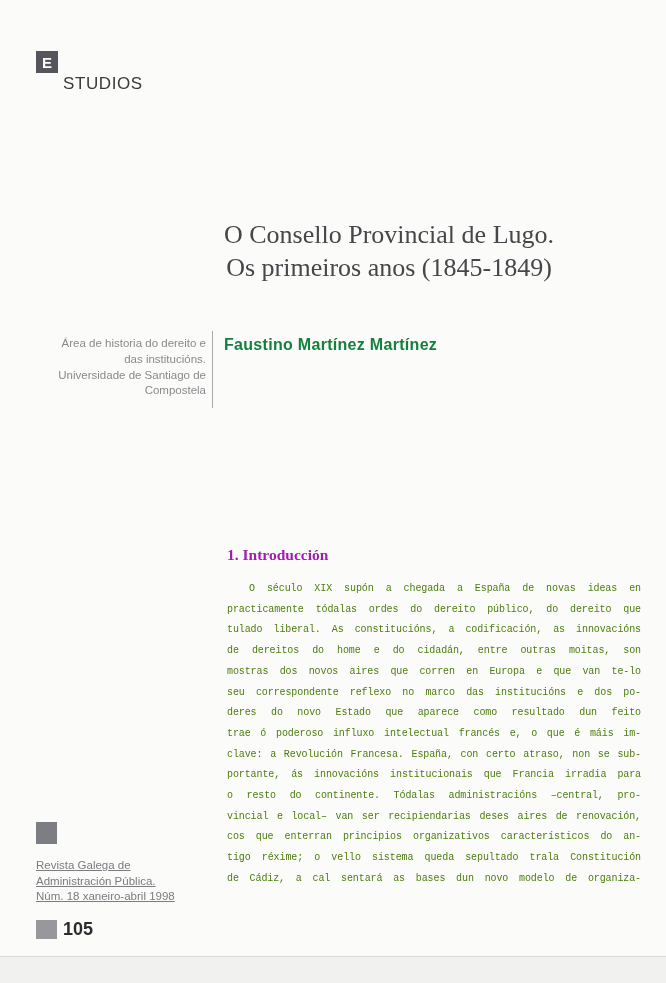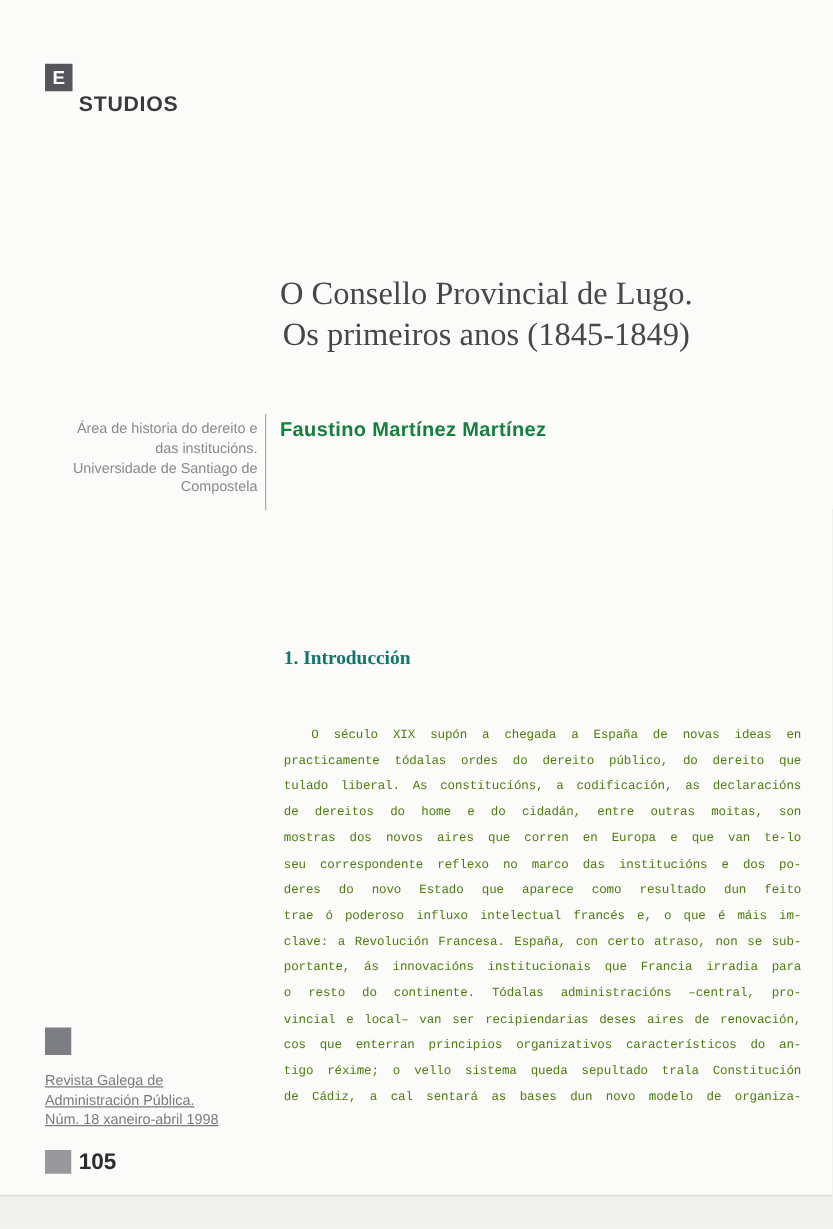--- a/index.html
+++ b/index.html
@@ -32,21 +32,21 @@
     height: 22px;
     background: #55555b;
     color: #fbfbf9;
     font-weight: bold;
     font-size: 15px;
     font-family: "Liberation Sans", sans-serif;
   }
   .masthead-label {
     margin-left: 5px;
     font-size: 17px;
-    font-weight: bold;
+    font-weight: normal;
     letter-spacing: 0.6px;
     color: #3a3a3e;
     margin-top: 44px;
   }
 
   
   .title {
     position: absolute;
     left: 224px;
     top: 218px;
@@ -86,26 +86,26 @@
     font-size: 16px;
     font-weight: bold;
     letter-spacing: 0.3px;
     color: #15803d;
   }
 
   
   .section-heading {
     position: absolute;
     left: 227px;
-    top: 518px;
+    top: 546px;
     margin: 0;
     font-family: "Liberation Serif", serif;
     font-size: 15.5px;
     font-weight: bold;
-    color: #0f766e;
+    color: #a21caf;
   }
 
   
   .body-text {
     position: absolute;
     left: 227px;
     top: 579px;
     width: 414px;
     font-family: Liberation Mono, monospace;
     font-size: 10px;
@@ -194,21 +194,21 @@
 
   <div class="byline-divider"></div>
 
   <div class="author">Faustino Martínez Martínez</div>
 
   <h2 class="section-heading">1. Introducción</h2>
 
   <div class="body-text">
       <div class="body-line">O século XIX supón a chegada a España de novas ideas en</div>
       <div class="body-line">practicamente tódalas ordes do dereito público, do dereito que</div>
-      <div class="body-line">tulado liberal. As constitucións, a codificación, as declaracións</div>
+      <div class="body-line">tulado liberal. As constitucións, a codificación, as innovacións</div>
       <div class="body-line">de dereitos do home e do cidadán, entre outras moitas, son</div>
       <div class="body-line">mostras dos novos aires que corren en Europa e que van te-lo</div>
       <div class="body-line">seu correspondente reflexo no marco das institucións e dos po-</div>
       <div class="body-line">deres do novo Estado que aparece como resultado dun feito</div>
       <div class="body-line">trae ó poderoso influxo intelectual francés e, o que é máis im-</div>
       <div class="body-line">clave: a Revolución Francesa. España, con certo atraso, non se sub-</div>
       <div class="body-line">portante, ás innovacións institucionais que Francia irradia para</div>
       <div class="body-line">o resto do continente. Tódalas administracións –central, pro-</div>
       <div class="body-line">vincial e local– van ser recipiendarias deses aires de renovación,</div>
       <div class="body-line">cos que enterran principios organizativos característicos do an-</div>

